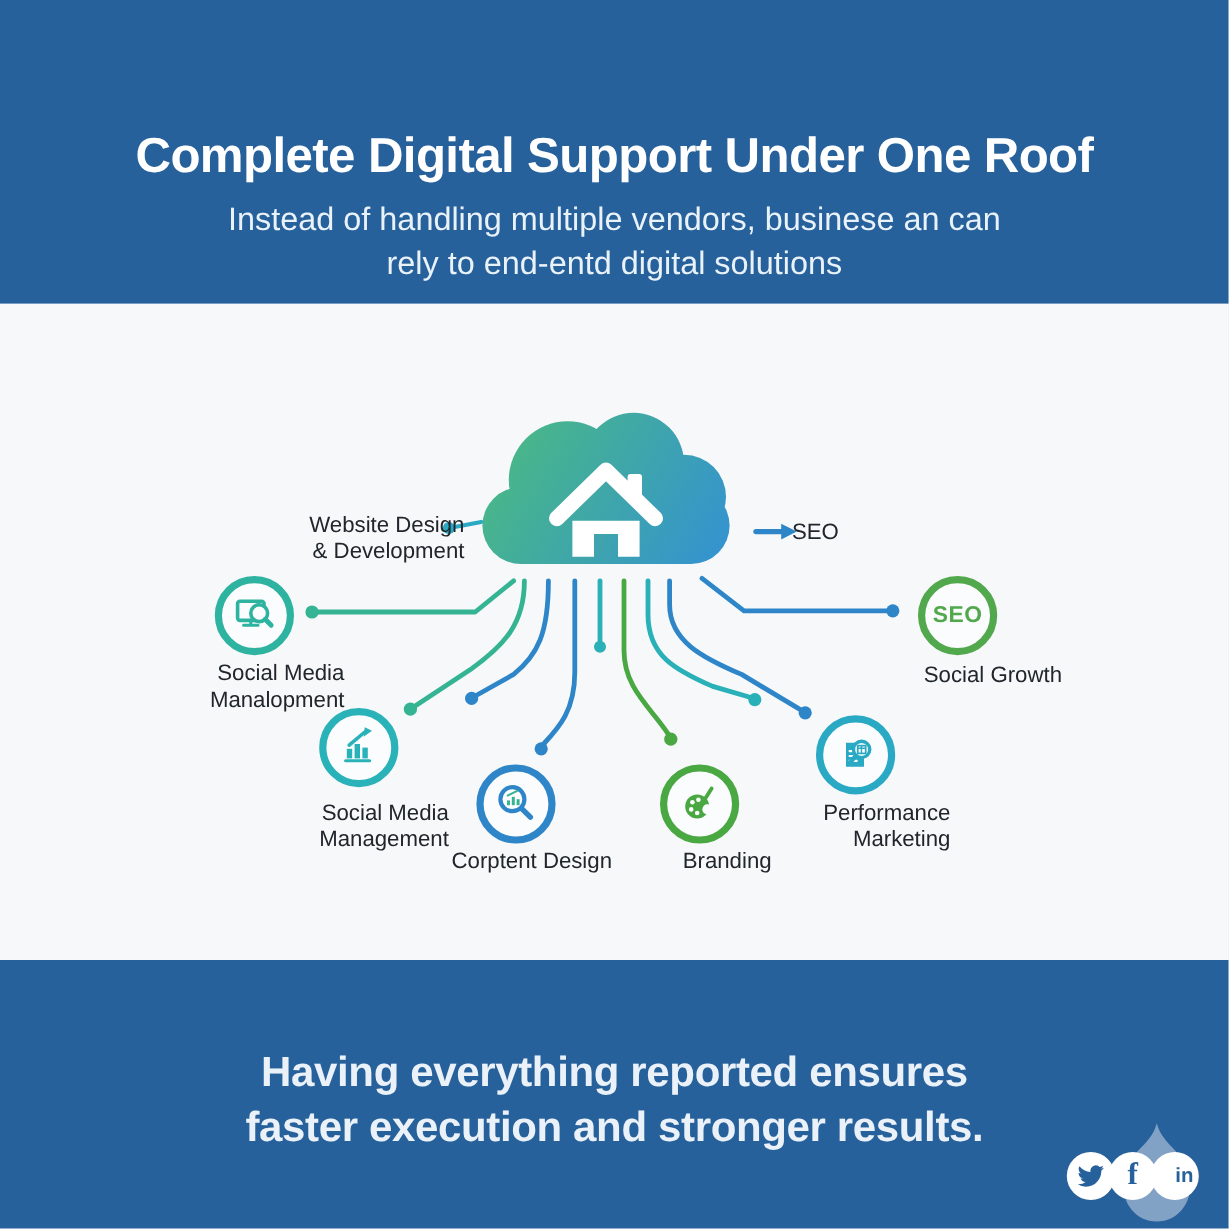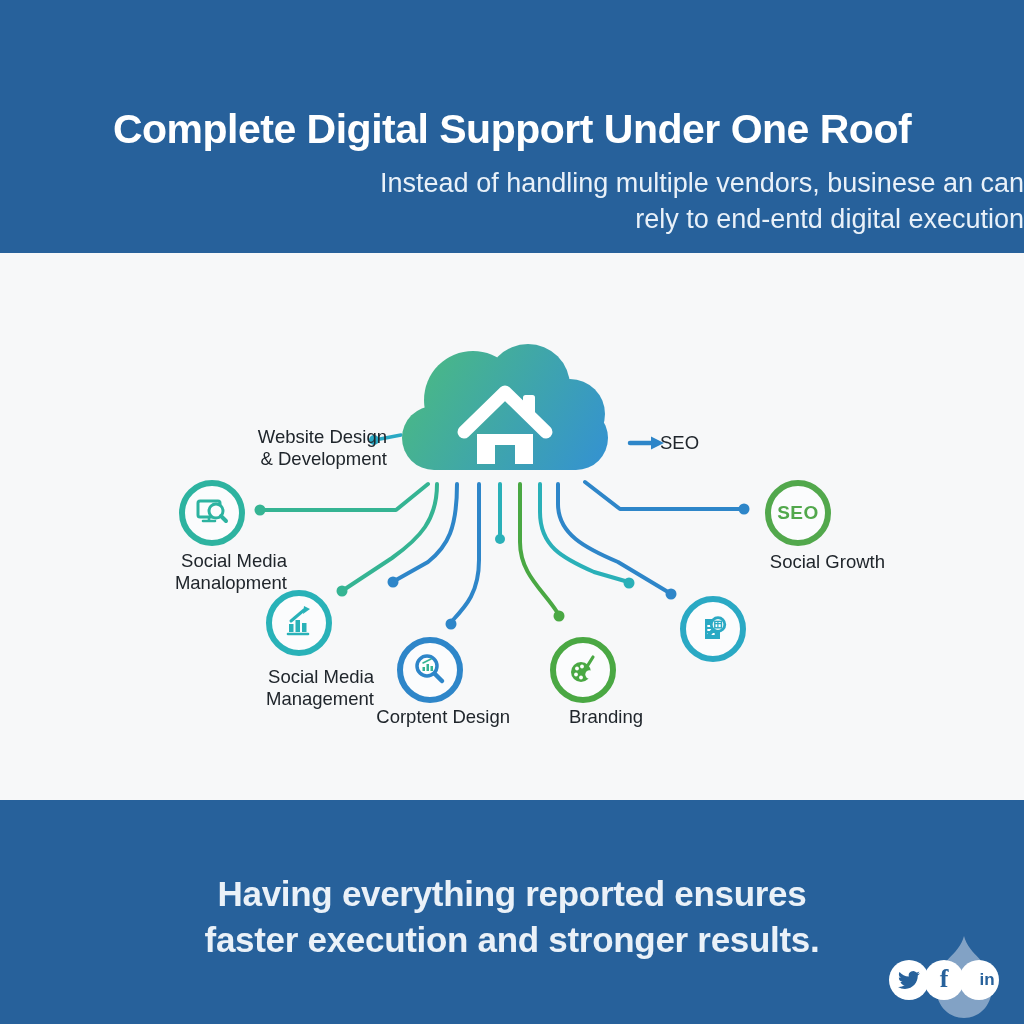--- a/index.html
+++ b/index.html
@@ -10,21 +10,21 @@
   
   .band{position:absolute;left:0;width:1024px;background:#27619b;}
   #header-band{top:0;height:253px;}
   #footer-band{top:800px;height:224px;}
   
   #page-title{
     position:absolute;top:106px;left:0;width:1024px;text-align:center;
     color:#ffffff;font-size:41px;font-weight:700;letter-spacing:-0.5px;
   }
   .subtitle{
-    position:absolute;left:0;width:1024px;text-align:right;
+    position:absolute;left:0;width:1024px;text-align:center;
     color:#e9f1f9;font-size:27px;font-weight:400;
   }
   #subtitle-1{top:168px;}
   #subtitle-2{top:204px;}
   
   .footer-line{
     position:absolute;left:0;width:1024px;text-align:center;
     color:#eaf1f8;font-size:35px;font-weight:700;letter-spacing:-0.3px;margin-top:36px;
   }
   #footer-line-1{top:838px;}
@@ -64,21 +64,21 @@
   #droplet-svg{position:absolute;left:0;top:0;width:1024px;height:1024px;pointer-events:none;z-index:2;}
 </style>
 </head>
 <body>
 
 <div id="canvas">
 
   <div class="band" id="header-band"></div>
   <div id="page-title">Complete Digital Support Under One Roof</div>
   <div class="subtitle" id="subtitle-1">Instead of handling multiple vendors, businese an can</div>
-  <div class="subtitle" id="subtitle-2">rely to end-entd digital execution</div>
+  <div class="subtitle" id="subtitle-2">rely to end-entd digital solutions</div>
 
   <div class="band" id="footer-band"></div>
   <div class="footer-line" id="footer-line-1">Having everything reported ensures</div>
   <div class="footer-line" id="footer-line-2">faster execution and stronger results.</div>
 
   <svg id="diagram-svg" viewBox="0 0 1024 1024">
     <defs>
       <linearGradient id="cloudGrad" gradientUnits="userSpaceOnUse" x1="410" y1="350" x2="615" y2="470">
         <stop offset="0" stop-color="#4bbb80"></stop>
         <stop offset="1" stop-color="#3390d5"></stop>
@@ -202,20 +202,24 @@
   <div class="node" style="left:680px;top:596px;border-color:#2aa9c4;">
     <svg width="40" height="40" viewBox="0 0 40 40">
       <path d="M12 10 H23 L27 14 V30 H12 Z" fill="#2aa9c4"></path>
       <path d="M15 17 H24 M15 21 H24 M15 25 H21" stroke="#ffffff" stroke-width="1.8" stroke-linecap="round"></path>
       <circle cx="25" cy="15.5" r="6.8" fill="#eef7f5" stroke="#2aa9c4" stroke-width="2.8"></circle>
       <rect x="21.8" y="12.4" width="6.6" height="6.4" fill="#ffffff" stroke="#2aa9c4" stroke-width="1.4"></rect>
       <path d="M21.8 14.6 H28.4 M24.9 12.4 V18.8" stroke="#2aa9c4" stroke-width="1.2"></path>
       <path d="M20 21 L15 27" stroke="#2aa9c4" stroke-width="3.6" stroke-linecap="round"></path>
     </svg>
   </div>
+  <div class="node-label" style="left:642px;top:666px;width:150px;">
+    <span>Performance</span>
+    <span>Marketing</span>
+  </div>
 
   <div class="node" style="left:765px;top:480px;border-color:#52a84c;">
     <span class="seo-badge">SEO</span>
   </div>
   <div class="node-label" style="left:725px;top:551px;width:160px;">
     <span>Social Growth</span>
     <span></span>
   </div>
 
   <svg id="droplet-svg" viewBox="0 0 1024 1024">

